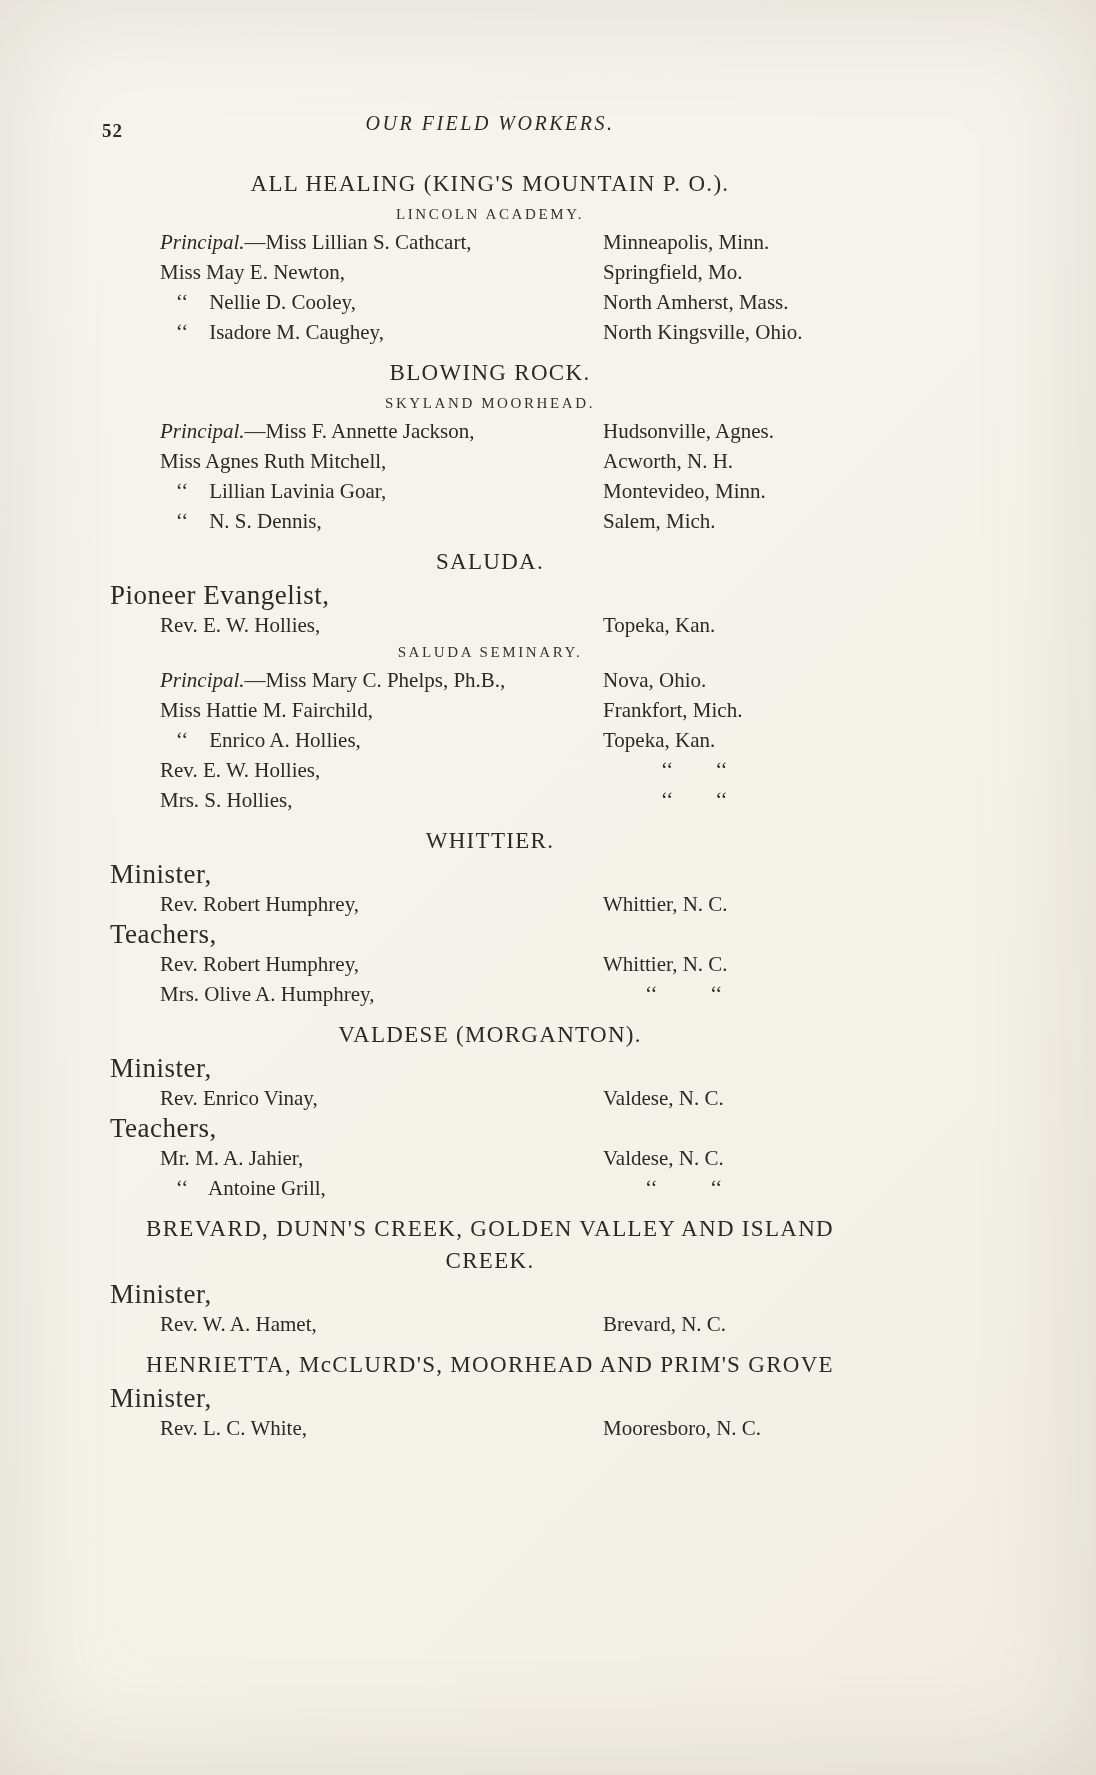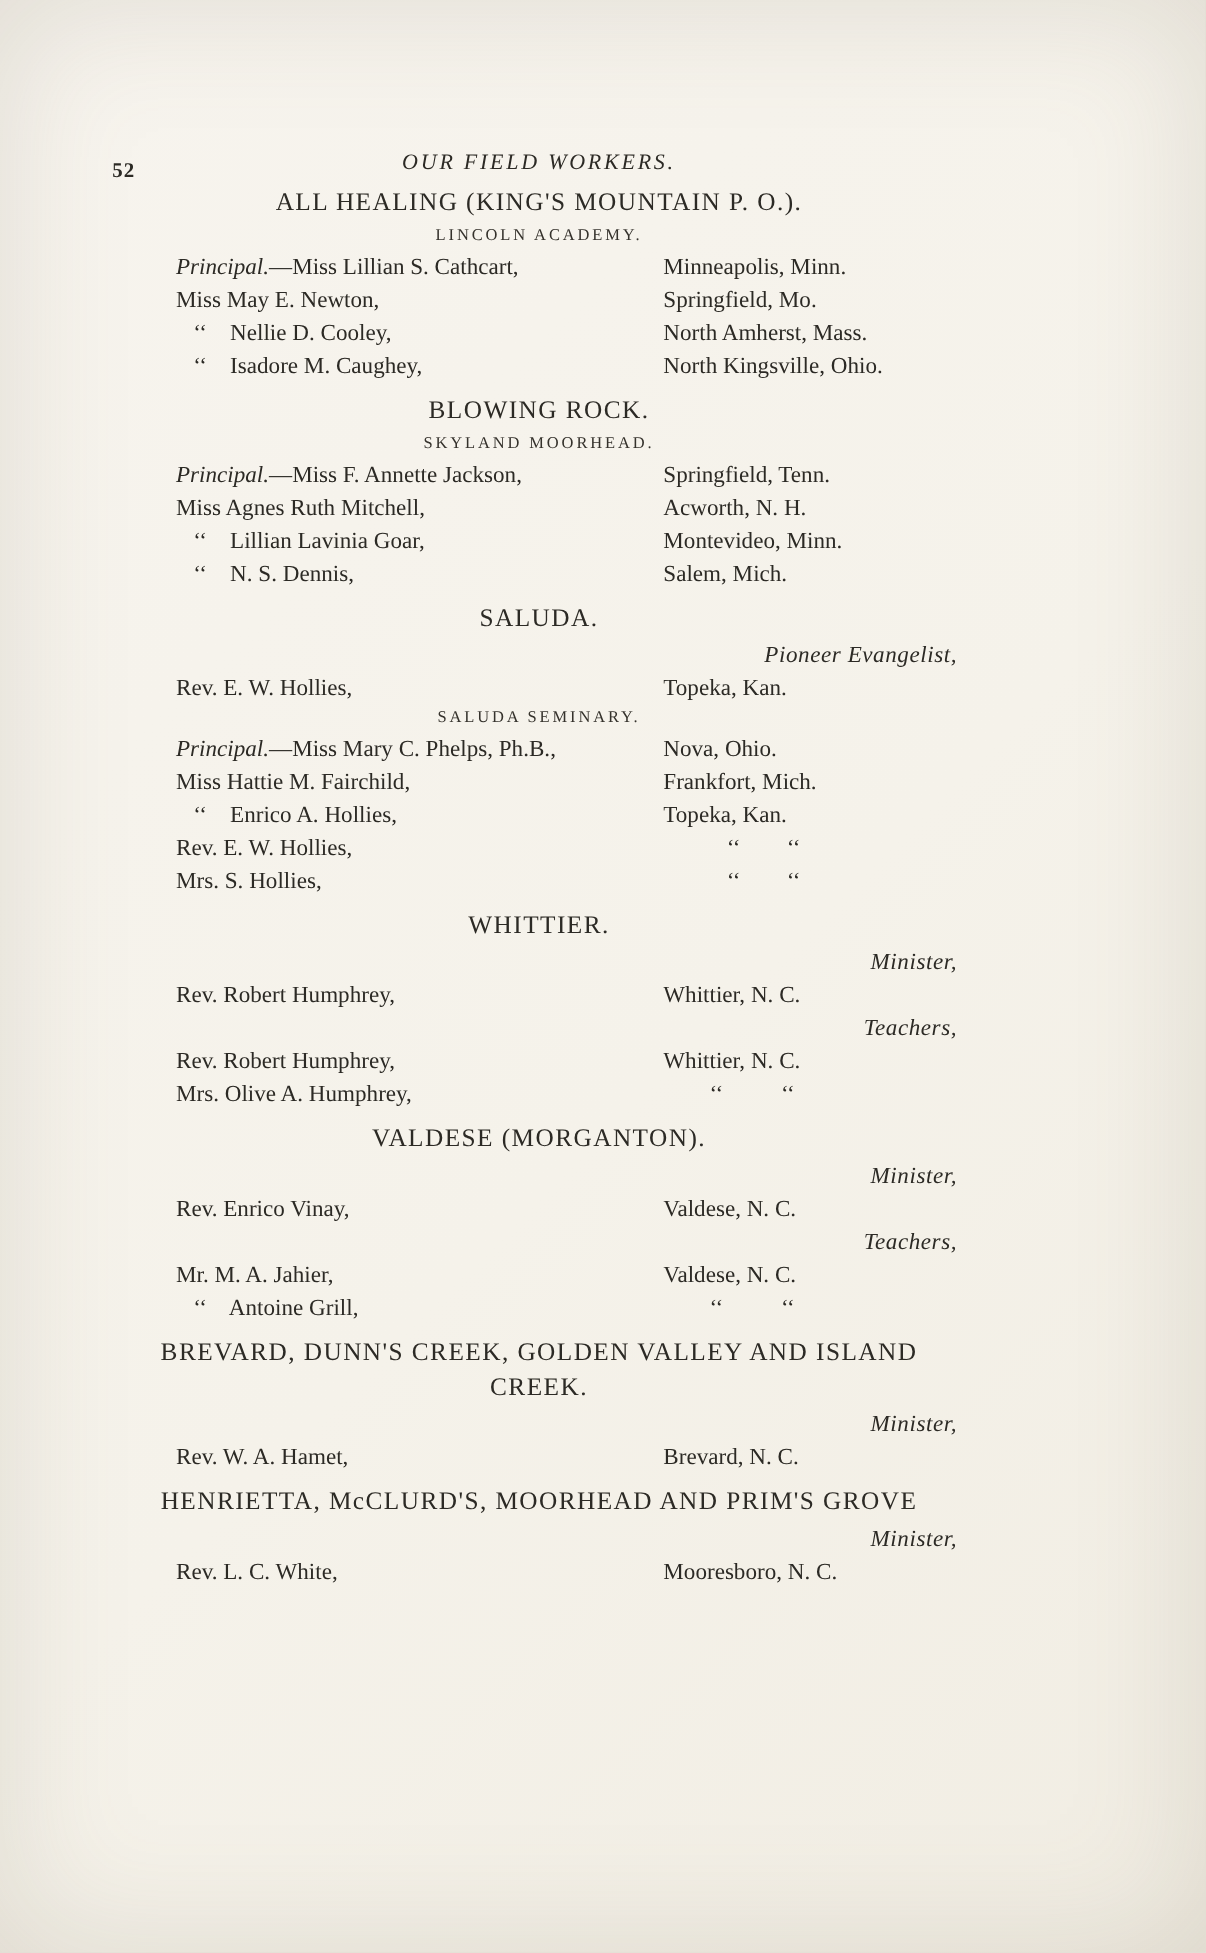--- a/index.html
+++ b/index.html
@@ -16,21 +16,20 @@
     box-shadow: inset 0 0 120px rgba(120,110,90,0.18);
     overflow: hidden;
     font-family: "Liberation Serif", "DejaVu Serif", serif;
     color: #2c2a25;
   }
   .header {
     position: absolute;
     top: 112px;
     left: 110px;
     width: 760px;
-    margin-top: 25px;
   }
   .page-number {
     position: absolute;
     left: -8px;
     top: 8px;
     font-size: 19px;
     font-weight: bold;
     letter-spacing: 1px;
   }
   .running-header {
@@ -56,23 +55,22 @@
     white-space: pre-line;
   }
   .caps-heading {
     text-align: center;
     font-size: 15px;
     letter-spacing: 2.6px;
     line-height: 25px;
     color: #35322c;
   }
   .italic-heading {
-    text-align: right;
-    font-style: italic;
-    font-size: 21px;
+    text-align: left;
+    font-size: 27px;
     letter-spacing: 0.5px;
     line-height: 30px;
   }
   .row {
     display: flex;
     line-height: 30px;
     font-size: 21px;
   }
   .name {
     flex: 0 0 493px;
@@ -118,21 +116,21 @@
         <div class="row">
           <span class="name"><span>   ‘‘    Isadore M. Caughey,</span></span>
           <span class="location">North Kingsville, Ohio.</span>
         </div>
       </section>
       <section class="section">
         <h2 class="section-title">BLOWING ROCK.</h2>
         <div class="caps-heading">SKYLAND MOORHEAD.</div>
         <div class="row">
           <span class="name"><em class="prefix">Principal.</em><span>—Miss F. Annette Jackson,</span></span>
-          <span class="location">Springfield, Tenn.</span>
+          <span class="location">Hudsonville, Agnes.</span>
         </div>
         <div class="row">
           <span class="name"><span>Miss Agnes Ruth Mitchell,</span></span>
           <span class="location">Acworth, N. H.</span>
         </div>
         <div class="row">
           <span class="name"><span>   ‘‘    Lillian Lavinia Goar,</span></span>
           <span class="location">Montevideo, Minn.</span>
         </div>
         <div class="row">

